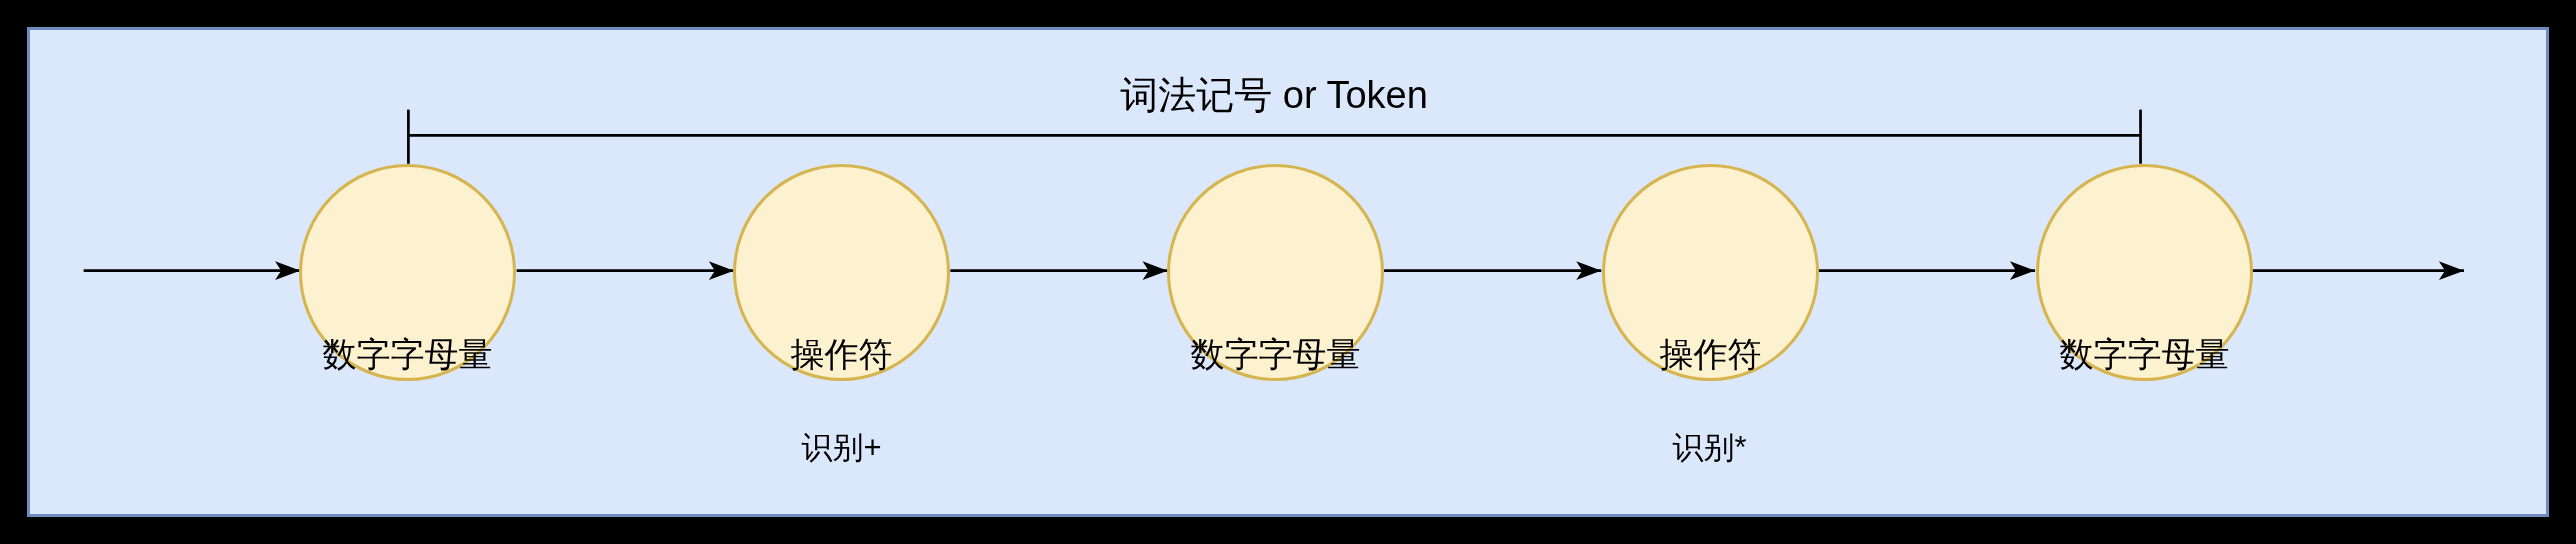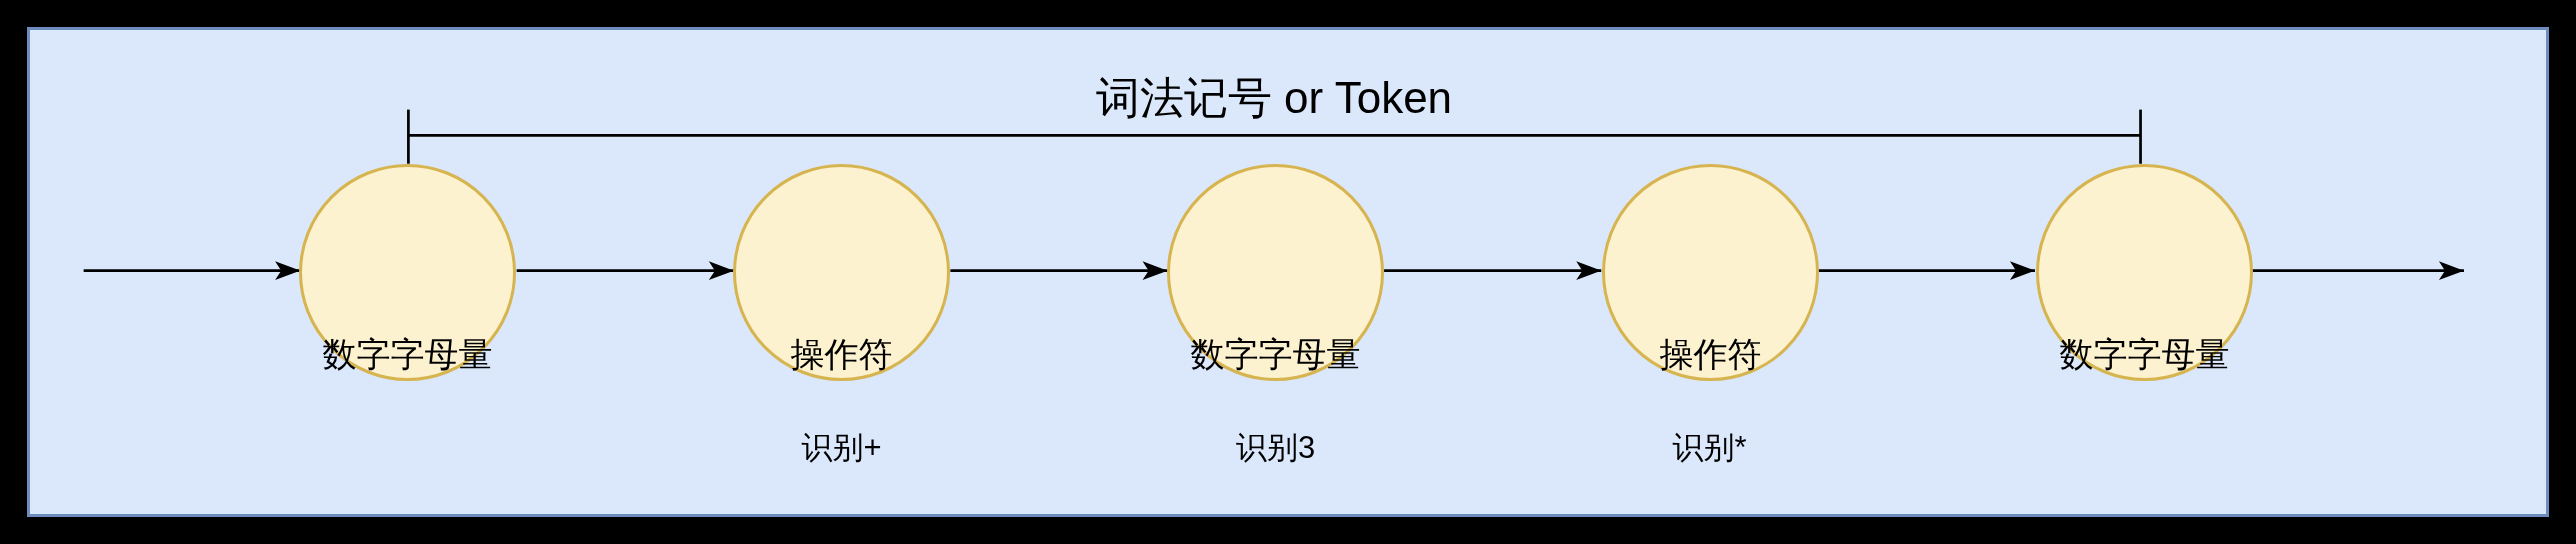--- a/index.html
+++ b/index.html
@@ -31,21 +31,21 @@
     top: 0;
     width: 2576px;
     height: 544px;
     pointer-events: none;
   }
   .diagram-title {
     position: absolute;
     top: 76px;
     left: 1274px;
     transform: translateX(-50%);
-    font-size: 44px;
+    font-size: 38px;
     line-height: 1;
     color: #000000;
     white-space: nowrap;
   }
   .node {
     position: absolute;
     top: 164px;
     width: 217px;
     height: 217px;
     box-sizing: border-box;
@@ -118,17 +118,16 @@
     <span>数字字母量</span>
   </div>
   <div class="node node-3">
     <span>操作符</span>
   </div>
   <div class="node node-4">
     <span>数字字母量</span>
   </div>
 
   <div class="caption caption-1">识别+</div>
-  <div class="caption caption-2">识别3</div>
   <div class="caption caption-3">识别*</div>
 
 </div>
 
 
 </body></html>

